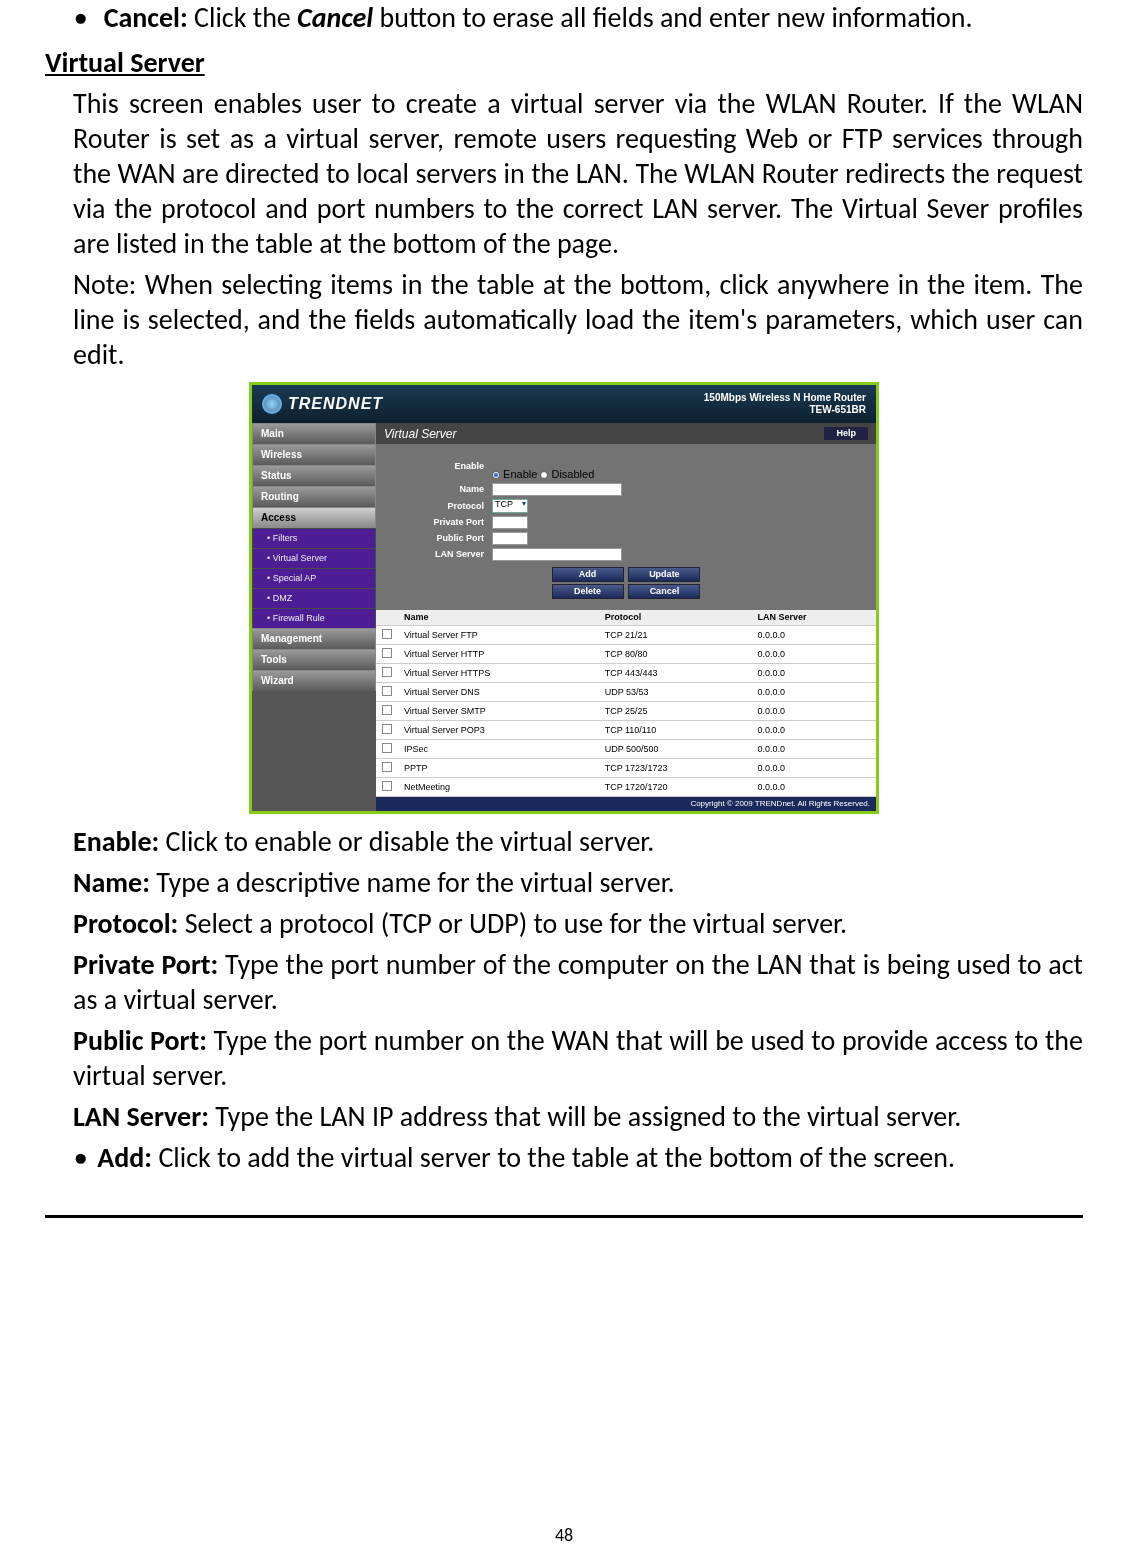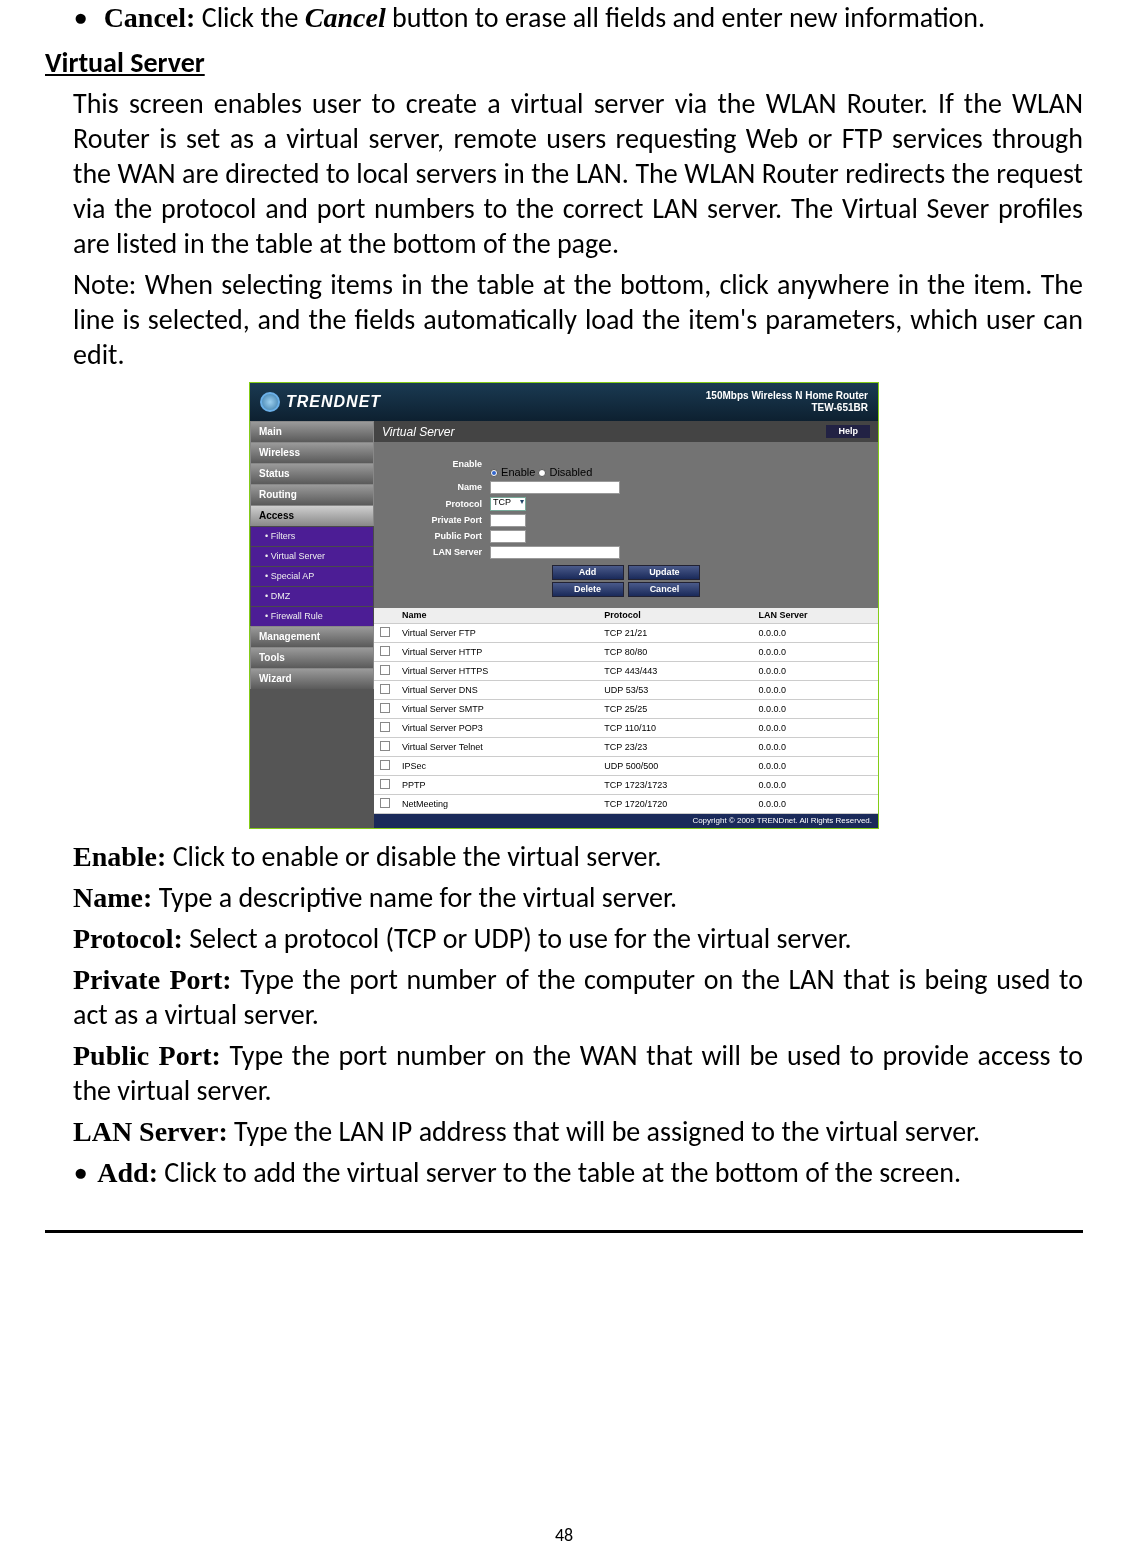--- a/index.html
+++ b/index.html
@@ -9,24 +9,24 @@
     width: 1128px;
     height: 1558px;
     padding: 0 45px;
     font-size: 28px;
     line-height: 1.25;
   }
   .bullet-line { margin-left: 55px; text-indent: -26px; margin-bottom: 6px; }
   .bullet-line::before { content: "●"; font-size: 22px; padding-right: 10px; vertical-align: 2px; }
   .section-heading { font-weight: bold; text-decoration: underline; margin: 10px 0 6px 0; font-size: 28px; }
   .para { text-align: justify; margin-bottom: 6px; margin-left: 28px; }
-  .field-desc b { font-weight: bold; font-family: Liberation Serif, serif; }
+  .field-desc b { font-weight: bold; }
   .ss-wrap { text-align: center; margin: 10px 0; }
   .ss {
-    width: 630px; display: inline-block; border: 1px solid #84cc16;
+    width: 630px; display: inline-block; border: 3px solid #84cc16;
     font-size: 10px; line-height: 1; text-align: left;
     font-family: Arial, sans-serif;
   }
   .ss-header {
     background: linear-gradient(#1a3a52,#0d2030);
     color: #fff; height: 38px; display: flex; align-items: center;
     padding: 0 10px; justify-content: space-between;
   }
   .ss-logo { display:flex; align-items:center; gap:6px; font-size:16px; font-weight:bold; font-style:italic; letter-spacing:1px; }
   .ss-logo-icon {
@@ -202,26 +202,20 @@
                 <td>0.0.0.0</td>
               </tr>
               <tr>
                 <td class="cb"><span class="ss-cb"></span></td>
                 <td>Virtual Server POP3</td>
                 <td>TCP 110/110</td>
                 <td>0.0.0.0</td>
               </tr>
               <tr>
                 <td class="cb"><span class="ss-cb"></span></td>
-                <td>Virtual Server Telnet</td>
-                <td>TCP 23/23</td>
-                <td>0.0.0.0</td>
-              </tr>
-              <tr>
-                <td class="cb"><span class="ss-cb"></span></td>
                 <td>IPSec</td>
                 <td>UDP 500/500</td>
                 <td>0.0.0.0</td>
               </tr>
               <tr>
                 <td class="cb"><span class="ss-cb"></span></td>
                 <td>PPTP</td>
                 <td>TCP 1723/1723</td>
                 <td>0.0.0.0</td>
               </tr>

